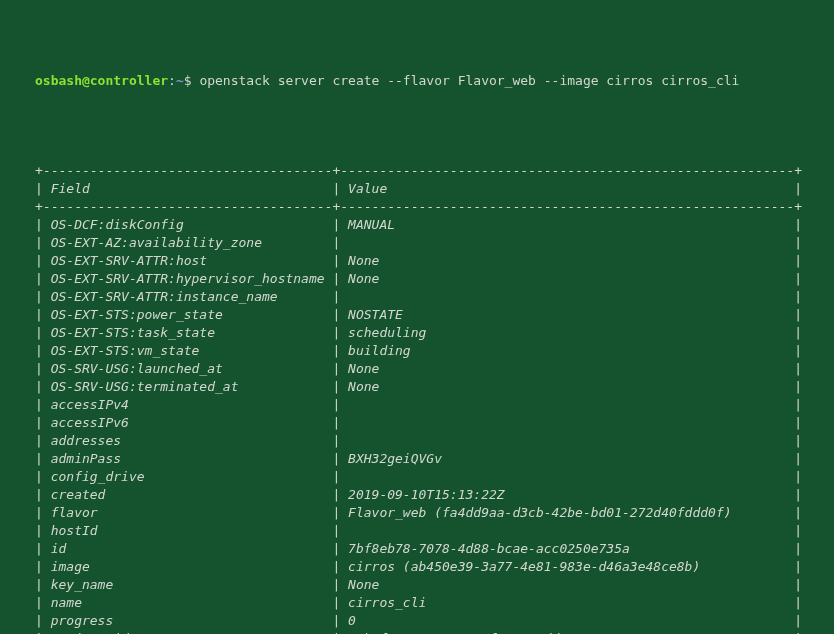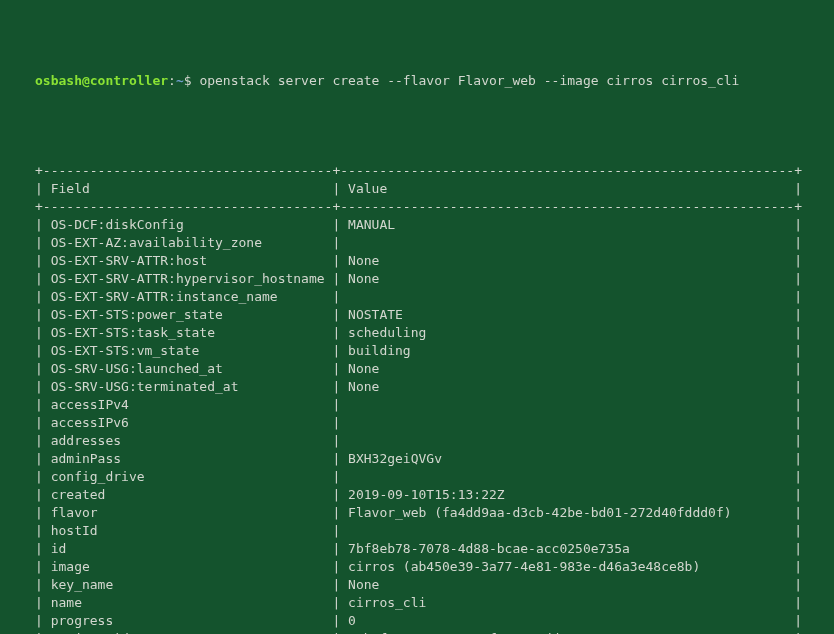--- a/index.html
+++ b/index.html
@@ -29,21 +29,21 @@
   .prompt-user {
     color: #8ae234;
     font-weight: bold;
   }
   .prompt-colon { color: #d3d7cf; }
   .prompt-path { color: #729fcf; font-weight: bold; }
   .prompt-dollar { color: #d3d7cf; }
   .cmd { color: #d3d7cf; }
   .rule { color: #d3d7cf; }
   .bar { color: #d3d7cf; }
-  .cell { color: #d3d7cf; }
+  .cell { color: #d3d7cf; font-style: italic; }
 </style>
 </head>
 <body>
 
 <div id="terminal">
 
   
   <div class="line"><span class="prompt-user">osbash@controller</span><span class="prompt-colon">:</span><span class="prompt-path">~</span><span class="prompt-dollar">$</span><span class="cmd"> <span>openstack server create --flavor Flavor_web --image cirros cirros_cli</span></span></div>
 
   

